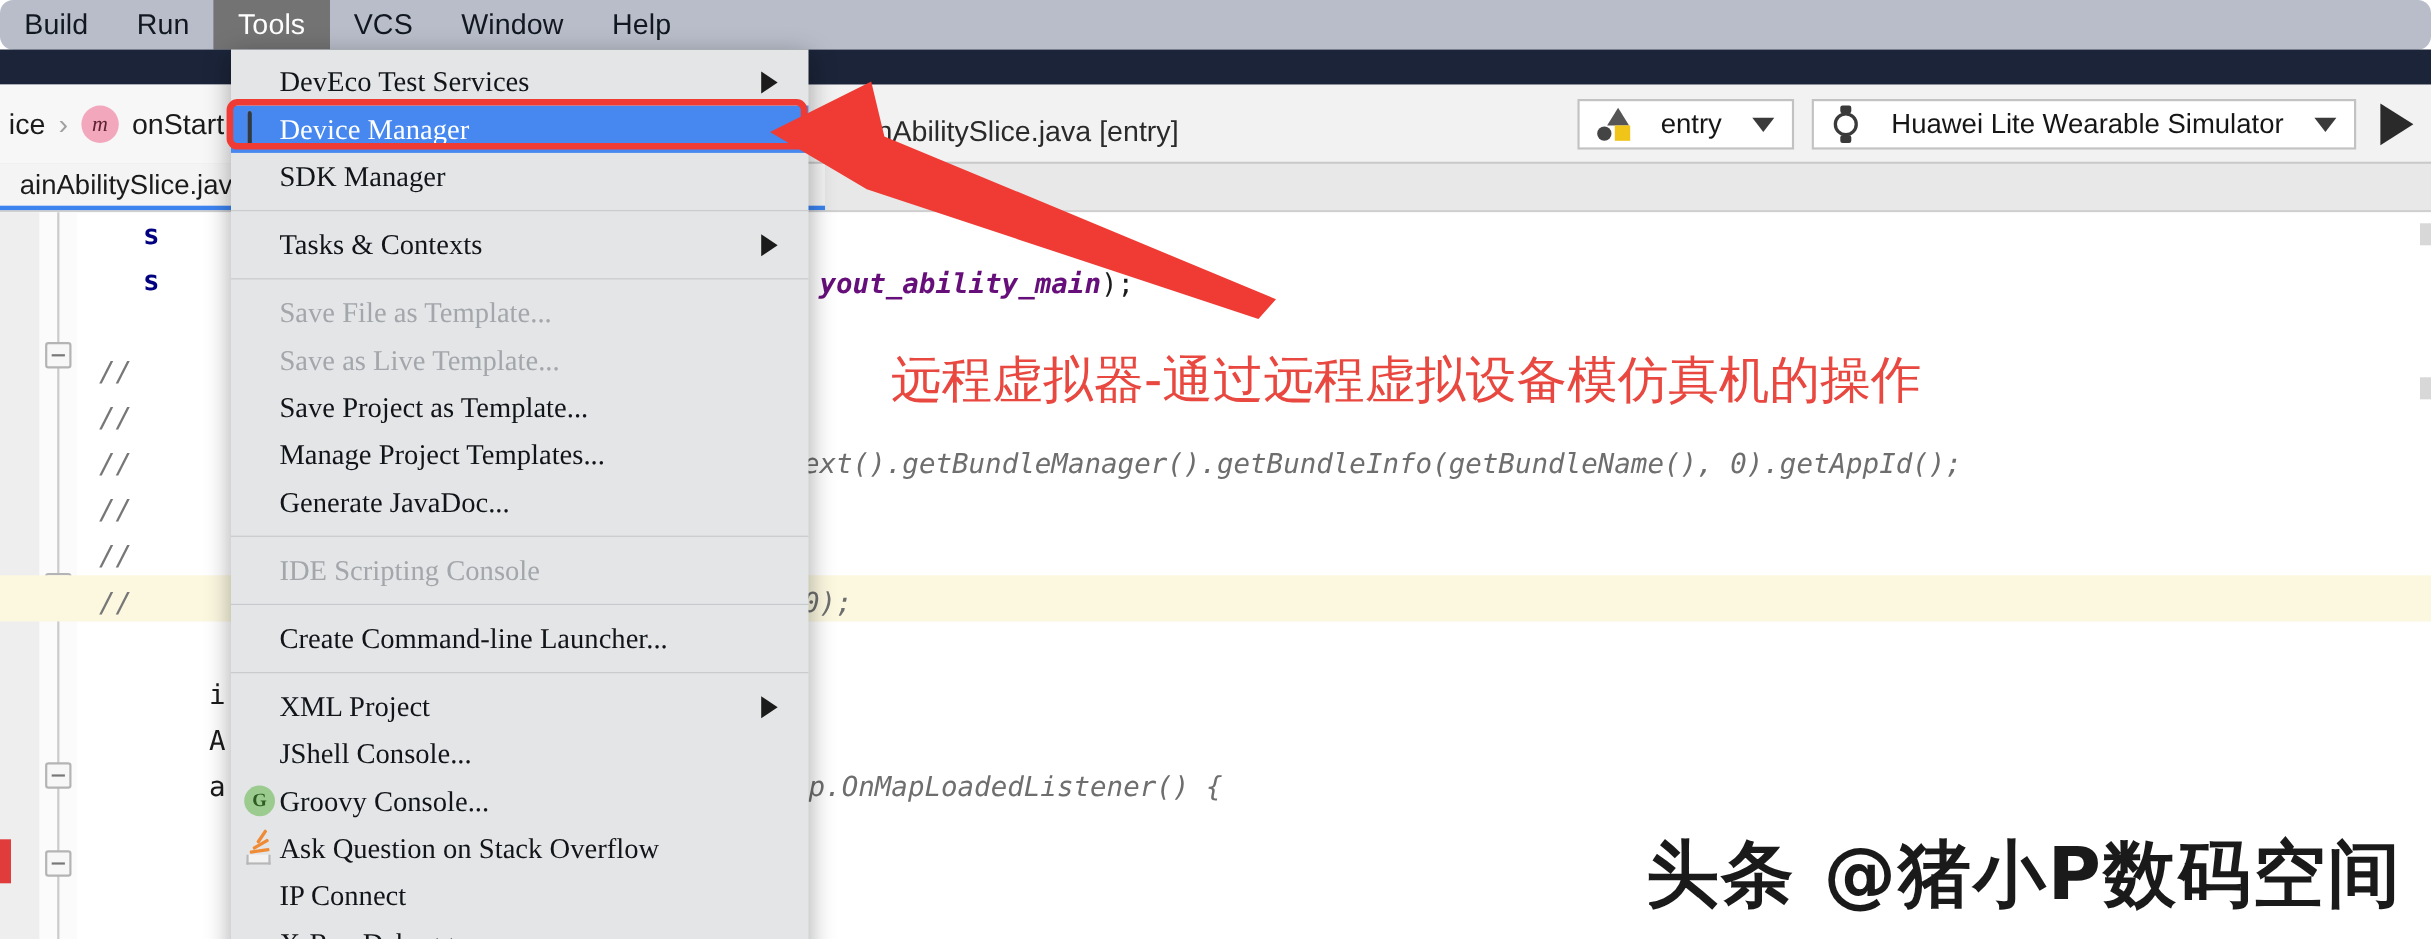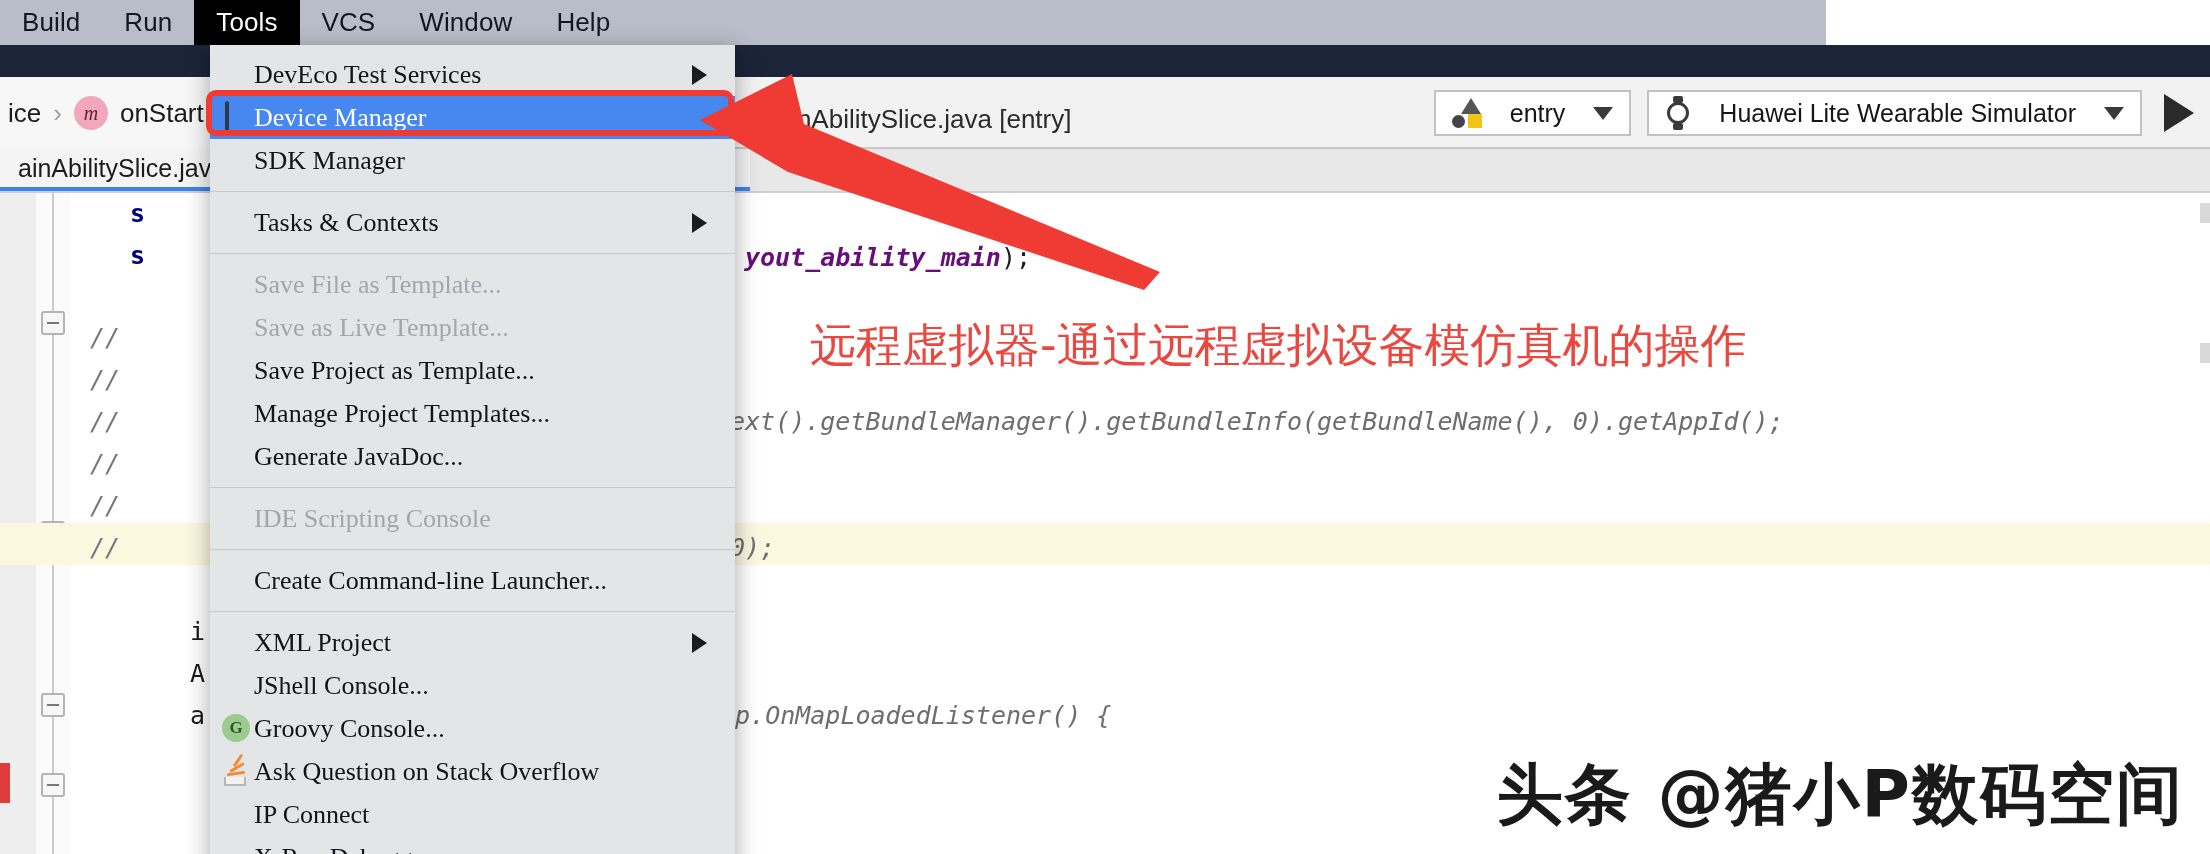--- a/index.html
+++ b/index.html
@@ -6,30 +6,30 @@
   html, body {
     width: 2210px; height: 854px;
     overflow: hidden;
     font-family: "Liberation Sans", sans-serif;
     background: #ffffff;
   }
   #root { position: relative; width: 2210px; height: 854px; }
 
   
   .menubar {
-    position: absolute; left: 0; top: 0; width: 1826px; height: 45px;
+    position: absolute; left: 0; top: 0; width: 2210px; height: 45px;
     background: #b8bdc9;
-    display: flex; align-items: center;
+    display: flex; align-items: center; border-radius: 12px;
   }
   .menubar-item {
     height: 45px; display: flex; align-items: center;
     padding: 0 22px; font-size: 26px; color: #111820;
     letter-spacing: .1px;
   }
-  .menubar-item.active { background: #000000; color: #ffffff; }
+  .menubar-item.active { background: #737373; color: #ffffff; }
 
   
   .navstrip {
     position: absolute; left: 0; top: 45px; width: 2210px; height: 32px;
     background: #1b2439;
   }
   .toolbar {
     position: absolute; left: 0; top: 77px; width: 2210px; height: 72px;
     background: #f2f2f2;
     border-bottom: 2px solid #c9c9c9;

